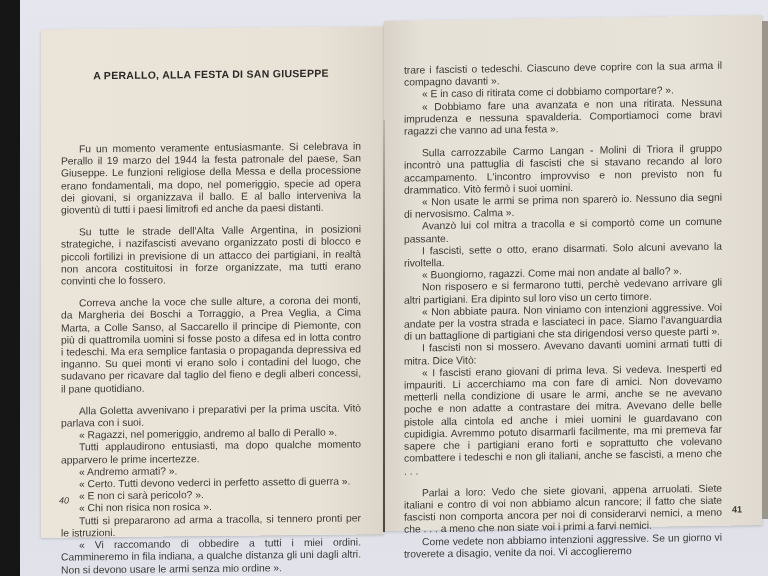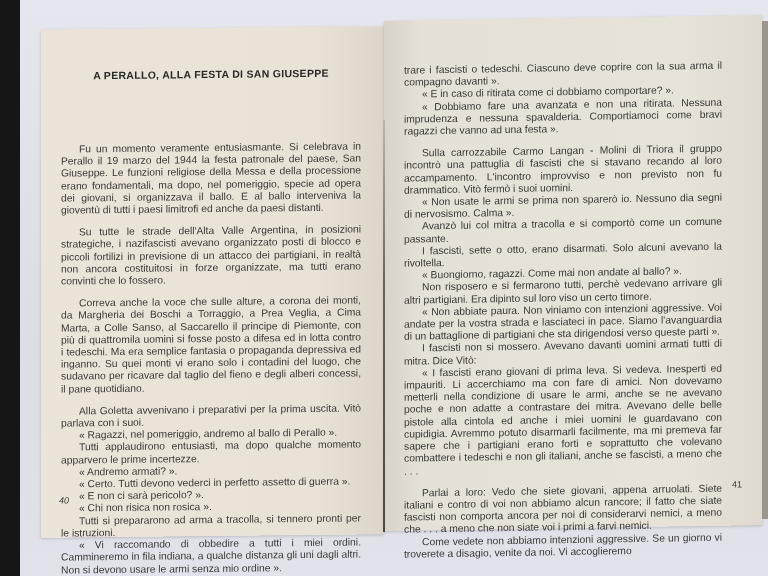--- a/index.html
+++ b/index.html
@@ -44,21 +44,21 @@
   }
   .page.left .text-block { left:20px; top:114px; width:300px; }
   .page.right .text-block { left:20px; top:44px; width:318px; }
   .text-block p { margin:0; text-indent:18px; }
   .text-block p.gap { margin-top:10px; }
   .text-block p.noind { text-indent:0; }
   .page-num {
     position:absolute; font-size:9px; color:#3a3936;
   }
   .page.left .page-num { left:18px; top:466px;font-style:italic; }
-  .page.right .page-num { right:20px; top:464px; }
+  .page.right .page-num { right:20px; top:489px;font-weight:bold; }
 </style>
 </head>
 <body>
 
 <div class="edge-left"></div>
 <div class="backdrop"></div>
 
 <div class="page left">
   <div class="title">A PERALLO, ALLA FESTA DI SAN GIUSEPPE</div>
   <div class="text-block">

